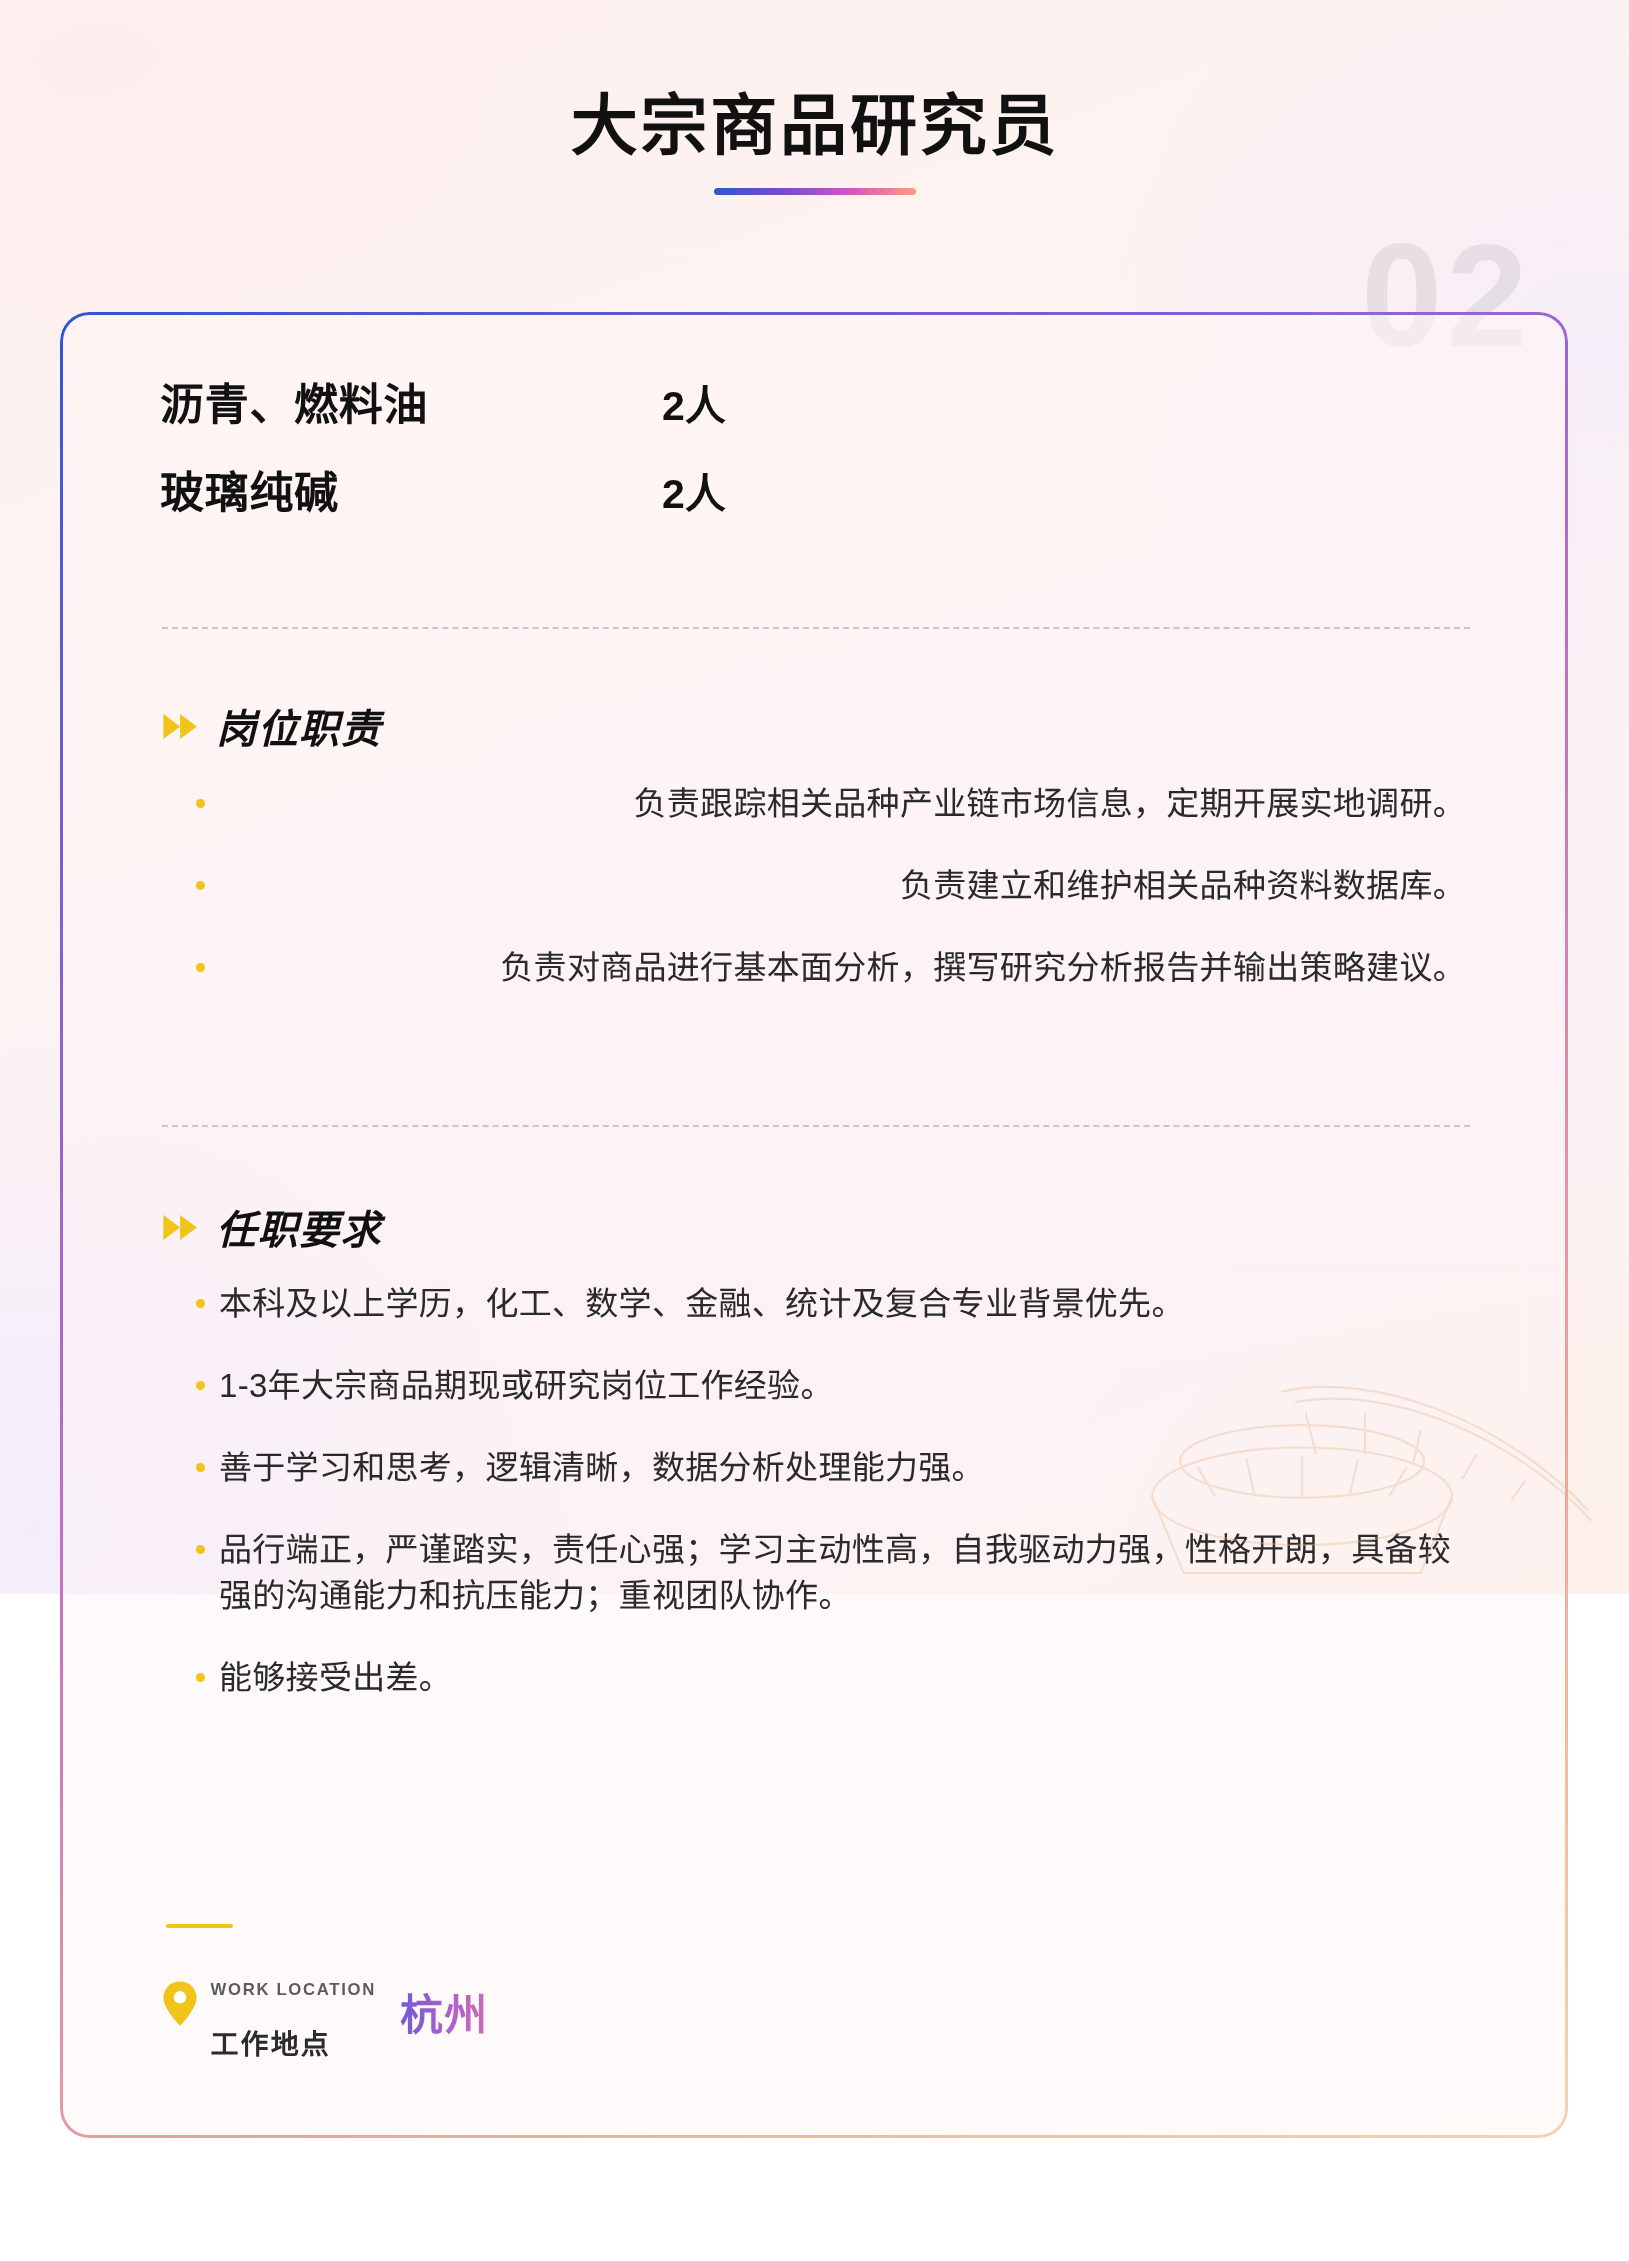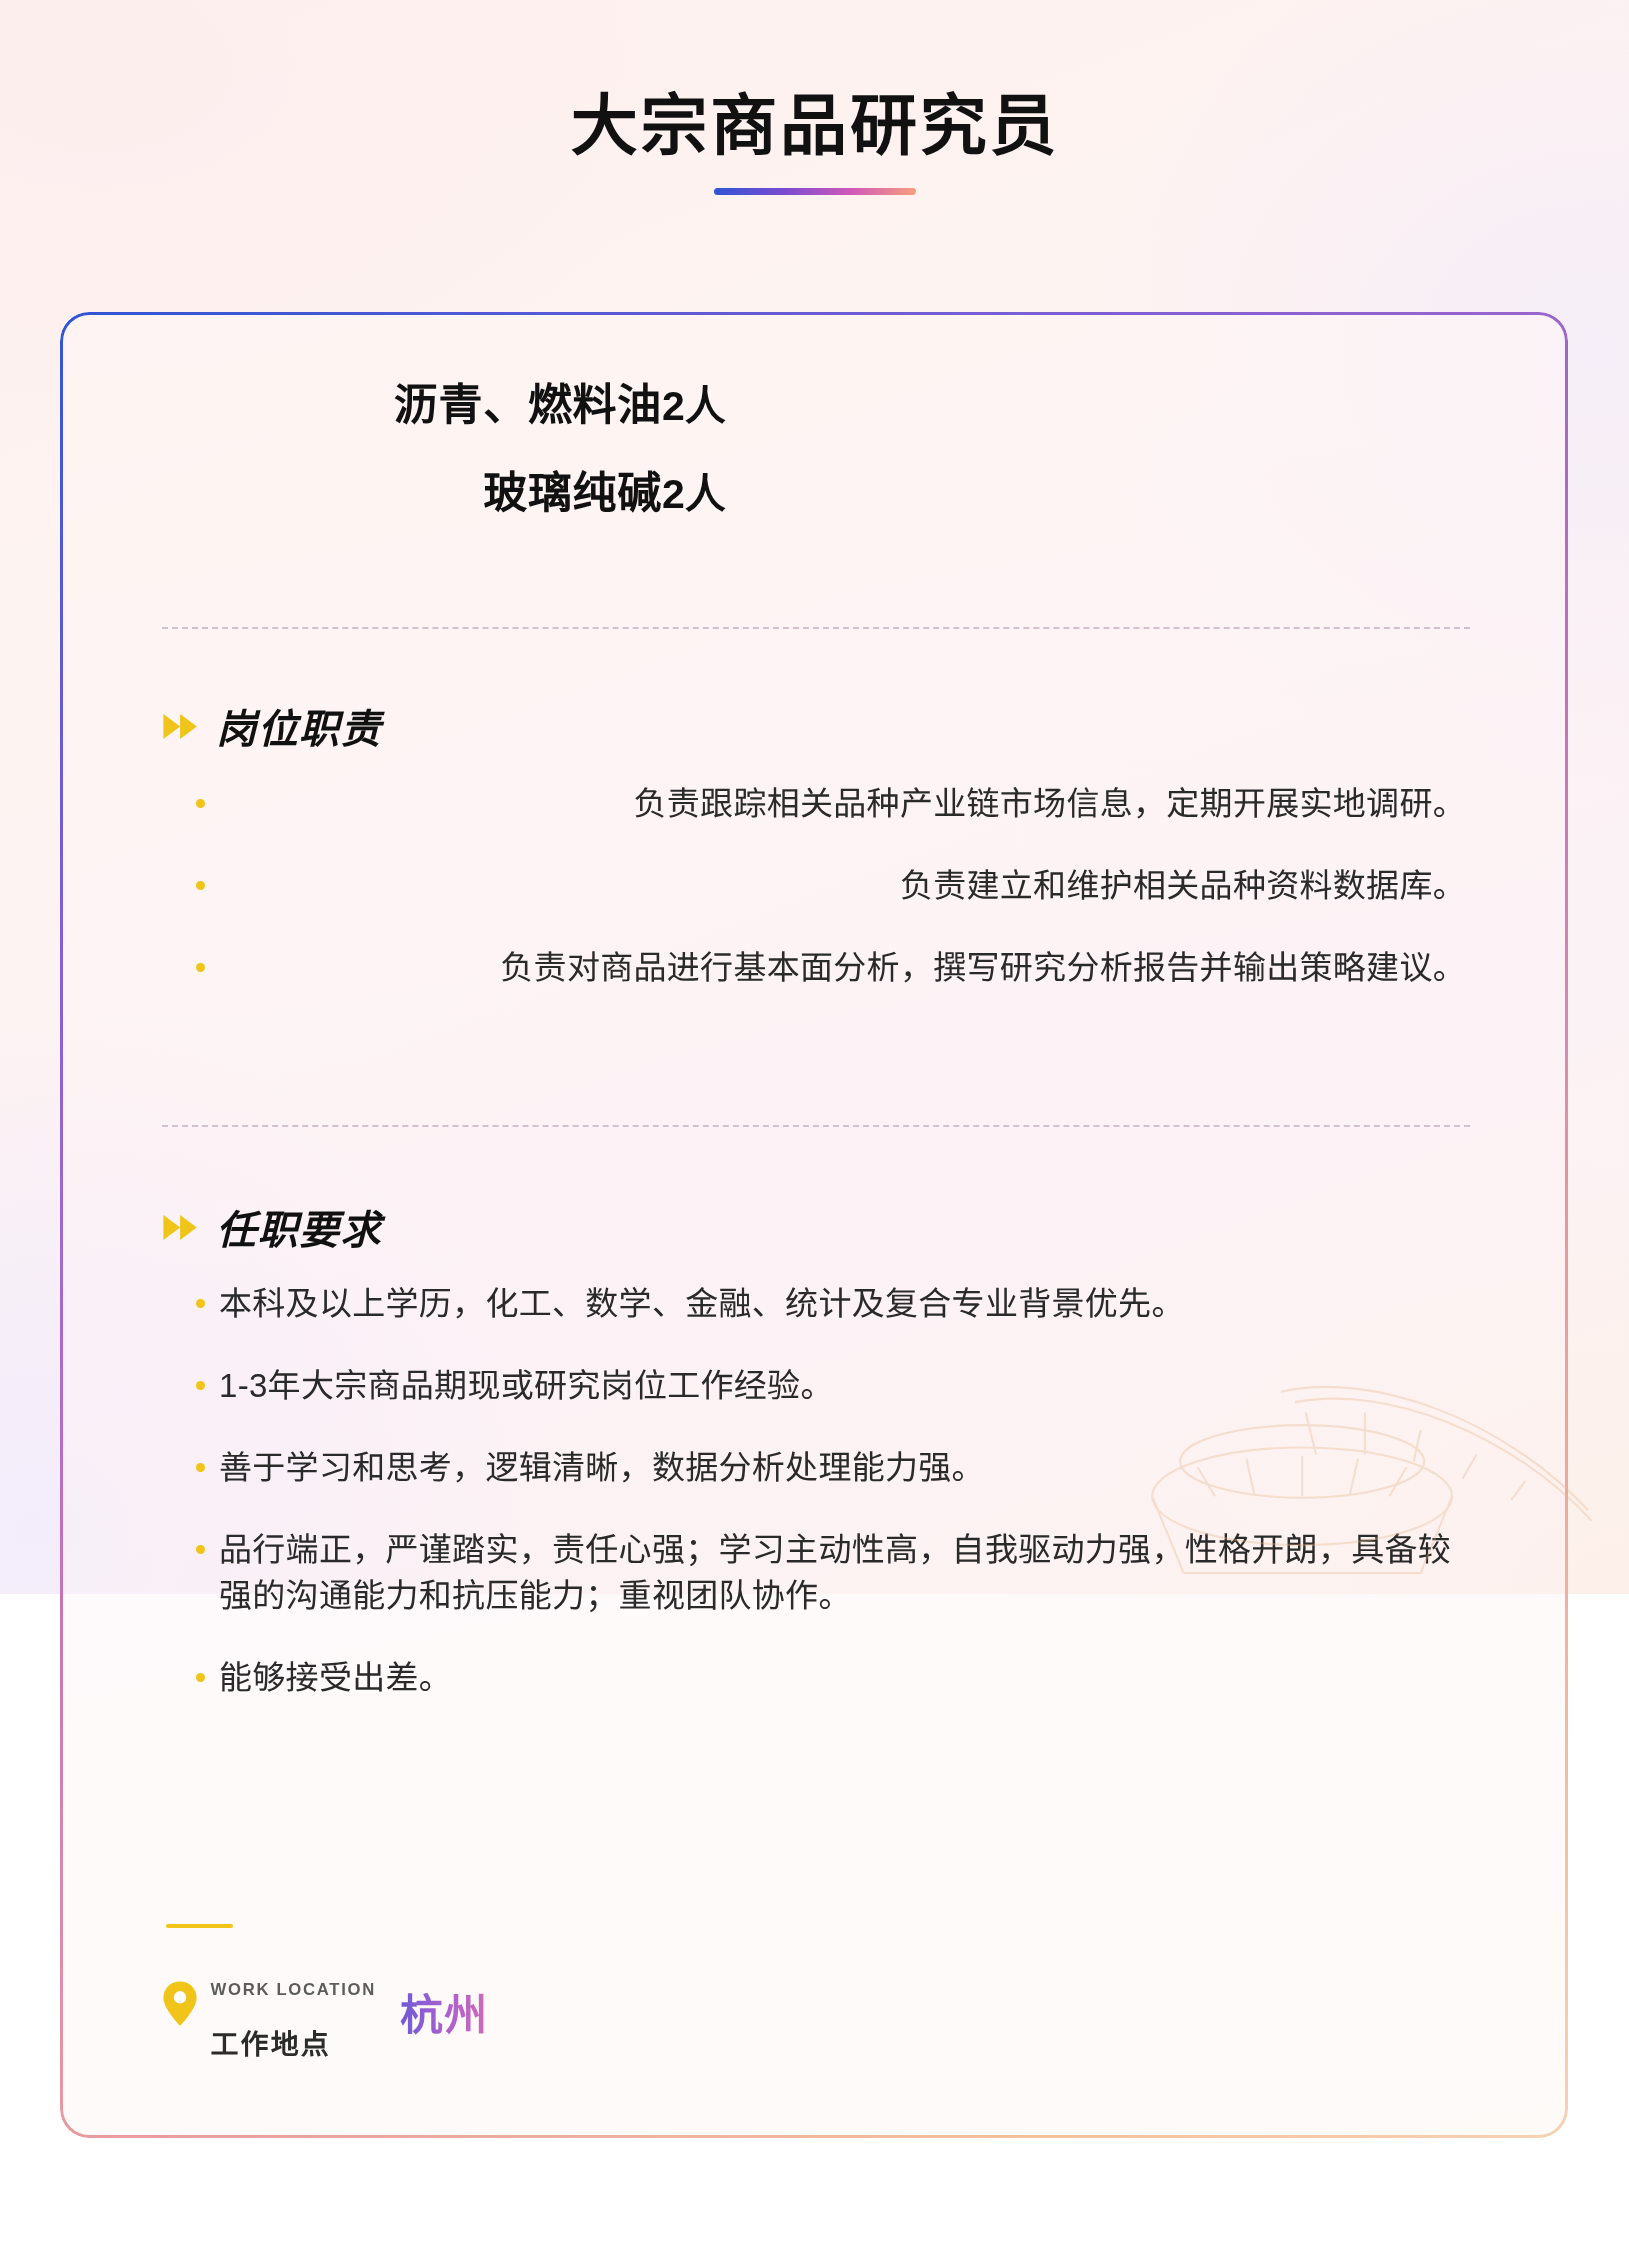--- a/index.html
+++ b/index.html
@@ -97,21 +97,20 @@
   .positions {
     position: absolute;
     left: 160px;
     top: 369px;
     width: 1255px;
   }
   .position-row {
     display: flex;
     align-items: baseline;
     margin-bottom: 24px;
-    text-align: right;
   }
   .position-name {
     width: 502px;
     font-size: 44px;
     font-weight: 700;
     color: #111111;
     letter-spacing: 0.7px;
   }
   .position-count {
     font-size: 41px;
@@ -248,20 +247,21 @@
 </head>
 <body>
 
 <div class="poster">
 
   <div class="title-wrap">
     <div class="title">大宗商品研究员</div>
     <div class="title-underline"></div>
   </div>
 
+  <div class="big-number">02</div>
 
   <div class="card-inner"></div>
   <div class="card-border"></div>
 
   <div class="positions">
     <div class="position-row">
       <div class="position-name">沥青、燃料油</div>
       <div class="position-count">2人</div>
     </div>
     <div class="position-row">

